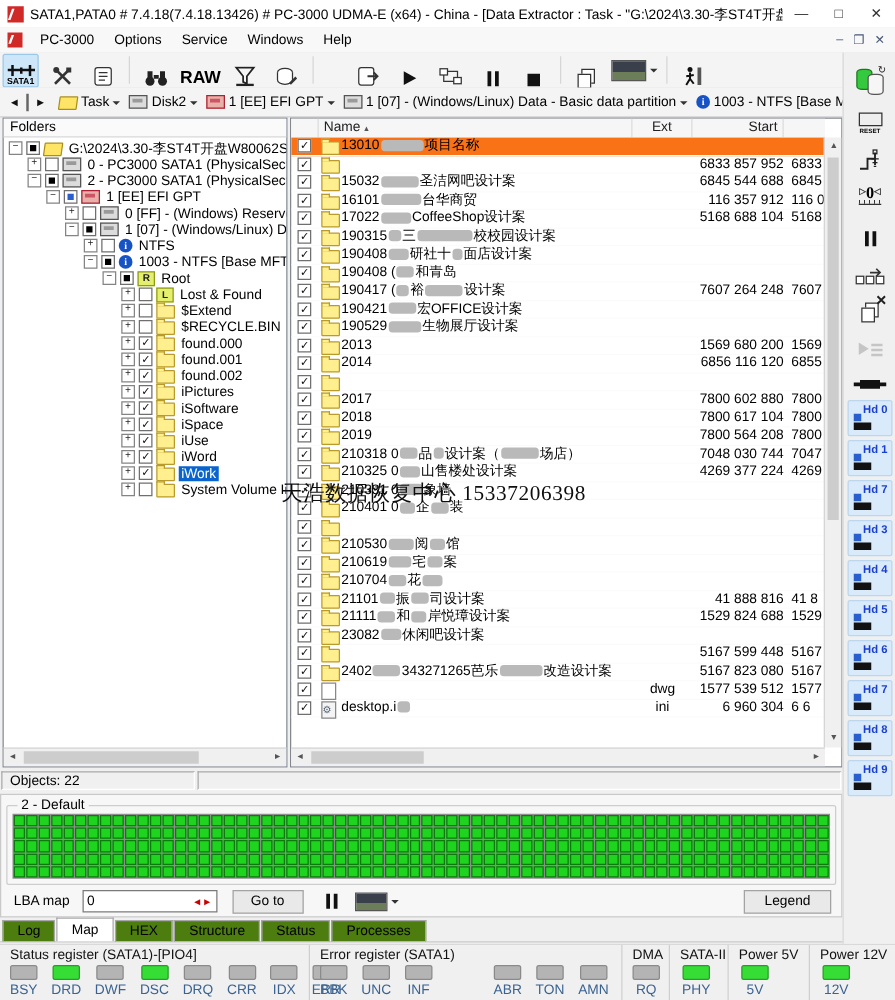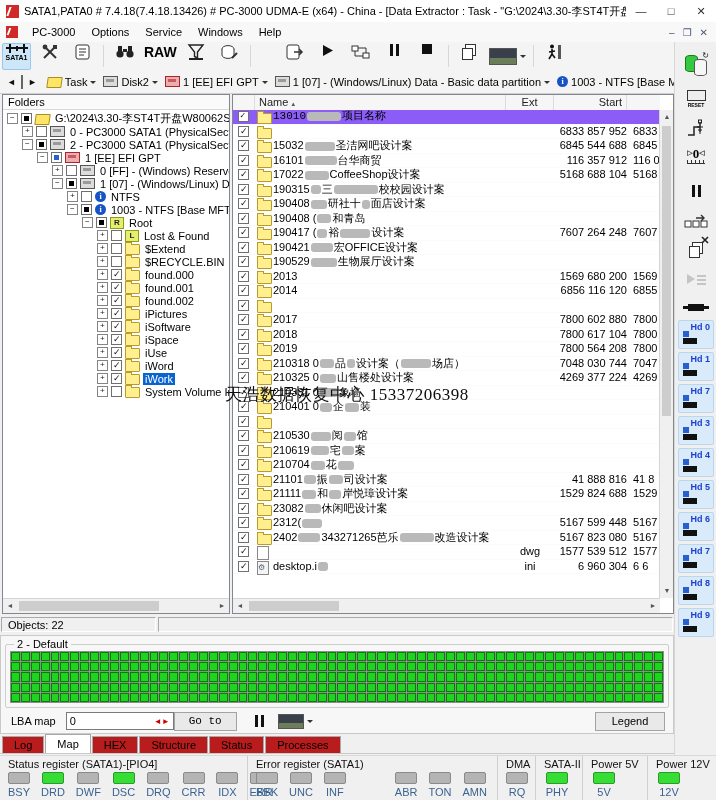--- a/index.html
+++ b/index.html
@@ -13,21 +13,21 @@
   #title-text{white-space:nowrap;overflow:hidden;flex:1;font-size:11px;}
   .win-btn{width:30px;height:21px;text-align:center;line-height:21px;color:#333;font-size:11px;flex:0 0 auto;}
   
   #menubar{left:0;top:22px;width:716px;height:20px;background:#f8f8f8;display:flex;align-items:center;border-bottom:1px solid #e6e6e6;}
   #menu-icon{width:12px;height:12px;background:#cf2a27;margin:0 6px;position:relative;}
   #menu-icon::after{content:"";position:absolute;left:2px;top:2px;width:7px;height:7px;border-left:2px solid #fff;transform:skewX(-20deg);}
   .menu-item{padding:2px 8px;white-space:nowrap;}
   #mdi-btns{margin-left:auto;display:flex;gap:8px;padding-right:8px;color:#4a5a78;font-size:10px;}
   
   #toolbar{left:0;top:42px;width:676px;height:28px;background:#f4f4f4;display:flex;align-items:center;border-bottom:1px solid #ddd;}
-  .tb-btn{height:25px;min-width:27px;display:flex;flex-direction:column;align-items:center;justify-content:flex-start;margin:0 2px;border:1px solid transparent;border-radius:2px;}
+  .tb-btn{height:25px;min-width:27px;display:flex;flex-direction:column;align-items:center;justify-content:flex-end;margin:0 2px;border:1px solid transparent;border-radius:2px;}
   .tb-btn.active{background:#cde7f8;border-color:#9bc7e8;}
   .tb-sep{width:1px;height:22px;background:#d6d6d6;margin:0 4px;}
   .tb-label{font-size:7px;font-weight:bold;line-height:7px;margin-top:1px;}
   .raw-text{font-size:14px;font-weight:bold;letter-spacing:0;}
   svg.ico{display:block;}
   .pause-bars{display:flex;gap:3px;}
   .pause-bars i{display:block;width:3px;height:12px;background:#111;}
   .stop-sq{width:10px;height:10px;background:#111;}
   .copy-rects{position:relative;width:14px;height:14px;}
   .copy-rects::before{content:"";position:absolute;left:3px;top:0;width:9px;height:10px;border:1px solid #333;background:#fff;}
@@ -69,21 +69,21 @@
   .cb.blue::after{content:"";position:absolute;left:2px;top:2px;right:2px;bottom:2px;background:#2a5fd0;}
   .cb.checked::after{content:"✓";position:absolute;left:1px;top:-1px;font-size:9px;line-height:11px;color:#111;}
   .tlabel{margin-left:3px;padding:0 2px;}
   .tlabel.sel{background:#0a64cf;color:#fff;}
   
   #right-panel{left:232px;top:94px;width:442px;height:520px;}
   #fl-header{position:absolute;left:0;top:0;right:13px;height:15px;background:#f6f6f6;border-bottom:1px solid #c9c9c9;}
   .hcell{position:absolute;top:0;height:15px;line-height:15px;border-right:1px solid #dcdcdc;box-sizing:border-box;padding:0 4px;color:#222;}
   #rows{position:absolute;left:0;top:15px;right:13px;bottom:15px;overflow:hidden;}
   .frow{position:relative;height:13.5px;border-bottom:1px solid #fbfbfb;}
-  .frow.sel{background:#8b5cf6;font-family:Liberation Mono, monospace;}
+  .frow.sel{background:#f97316;}
   .frow .cb{position:absolute;left:5px;top:1px;}
   .frow .ficon{position:absolute;left:24px;top:1px;}
   .fname{position:absolute;left:40px;top:0;width:232px;height:13.5px;line-height:13px;white-space:nowrap;overflow:hidden;}
   .redact{display:inline-block;height:9px;border-radius:3px;background:#b9b9b9;vertical-align:middle;margin:0 1px;}
   .fext{position:absolute;left:273px;width:48px;text-align:center;line-height:13px;}
   .fstart{position:absolute;left:324px;width:70px;text-align:right;line-height:13px;}
   .fs2{position:absolute;left:400px;width:29px;overflow:hidden;white-space:nowrap;line-height:13px;}
   
   .hscroll{position:absolute;left:0;bottom:0;right:0;height:14px;background:#f0f0f0;border-top:1px solid #d5d5d5;}
   .hscroll .thumb{position:absolute;top:2px;height:10px;background:#cdcdcd;}
@@ -100,26 +100,26 @@
   #map-group{position:absolute;left:4px;top:8px;right:4px;height:62px;border:1px solid #cdcdcd;border-radius:2px;}
   #map-group-label{position:absolute;left:8px;top:-7px;background:#f7f7f7;padding:0 3px;}
   #grid{position:absolute;left:4px;top:6px;right:4px;bottom:4px;background:#8e8e8e;display:grid;grid-template-columns:repeat(66,1fr);grid-template-rows:repeat(5,1fr);gap:1px;padding:1px;}
   .blk{border:1px solid #0c7a0c;box-sizing:border-box;}
   #lba-bar{position:absolute;left:4px;top:74px;right:4px;height:22px;display:flex;align-items:center;}
   #lba-label{margin-right:10px;margin-left:6px;}
   #lba-input{width:100px;height:16px;border:1px solid #7a7a7a;background:#fff;padding:0 3px;display:flex;align-items:center;}
   #lba-value{flex:1;}
   #lba-spin{font-size:8px;color:#c00;}
   .btn{height:19px;border:1px solid #a3a3a3;background:#e9e9e9;padding:0 14px;line-height:17px;text-align:center;box-sizing:border-box;}
-  #goto-btn{font-family:Liberation Mono, monospace;}
+  #goto-btn{margin-left:12px;}
   #lba-pause{margin-left:18px;}
   #legend-btn{margin-left:auto;margin-right:4px;width:70px;}
   
   #tabs{left:0;top:735px;width:716px;height:19px;background:#f0f0f0;border-bottom:1px solid #c9c9c9;display:flex;align-items:flex-end;padding-left:2px;box-sizing:border-box;}
-  .tab{height:17px;line-height:16px;padding:0 11px;border:1px solid #a8a8a8;border-bottom:none;background:#b91c1c;margin-right:1px;box-sizing:border-box;}
+  .tab{height:17px;line-height:16px;padding:0 11px;border:1px solid #a8a8a8;border-bottom:none;background:#4d7c0f;margin-right:1px;box-sizing:border-box;}
   .tab.active{background:#fff;height:19px;line-height:18px;}
   
   #bottom{left:0;top:755px;width:716px;height:45px;background:#f0f0f0;border-top:1px solid #d9d9d9;display:flex;}
   .reg-group{position:relative;border-left:1px solid #cfcfcf;box-sizing:border-box;padding-top:2px;}
   .reg-group:first-child{border-left:none;}
   .reg-title{padding-left:8px;white-space:nowrap;color:#111;}
   .reg-items{display:flex;padding-left:8px;margin-top:2px;}
   .reg-item{width:26px;margin-right:11px;text-align:center;}
   .reg-item.wide-gap{margin-left:38px;}
   .led{width:20px;height:10px;margin:0 auto;border:1px solid #8a8a8a;background:#b4b4b4;border-radius:2px;}
@@ -687,21 +687,20 @@
           <span class="cb checked"></span>
           <span class="ic ficon ic-folder"></span>
           <span class="fname"><span>23082</span><span class="redact" style="width: 16px;"></span><span>休闲吧设计案</span></span>
           <span class="fext"></span>
           <span class="fstart"></span>
           <span class="fs2"></span>
         </div>
         <div class="frow">
           <span class="cb checked"></span>
           <span class="ic ficon ic-folder"></span>
-          <span class="fname"><span>2312(</span><span class="redact" style="width: 20px;"></span></span>
           <span class="fext"></span>
           <span class="fstart">5167 599 448</span>
           <span class="fs2">5167 3</span>
         </div>
         <div class="frow">
           <span class="cb checked"></span>
           <span class="ic ficon ic-folder"></span>
           <span class="fname"><span>2402</span><span class="redact" style="width: 22px;"></span><span>343271265芭乐</span><span class="redact" style="width: 34px;"></span><span>改造设计案</span></span>
           <span class="fext"></span>
           <span class="fstart">5167 823 080</span>

